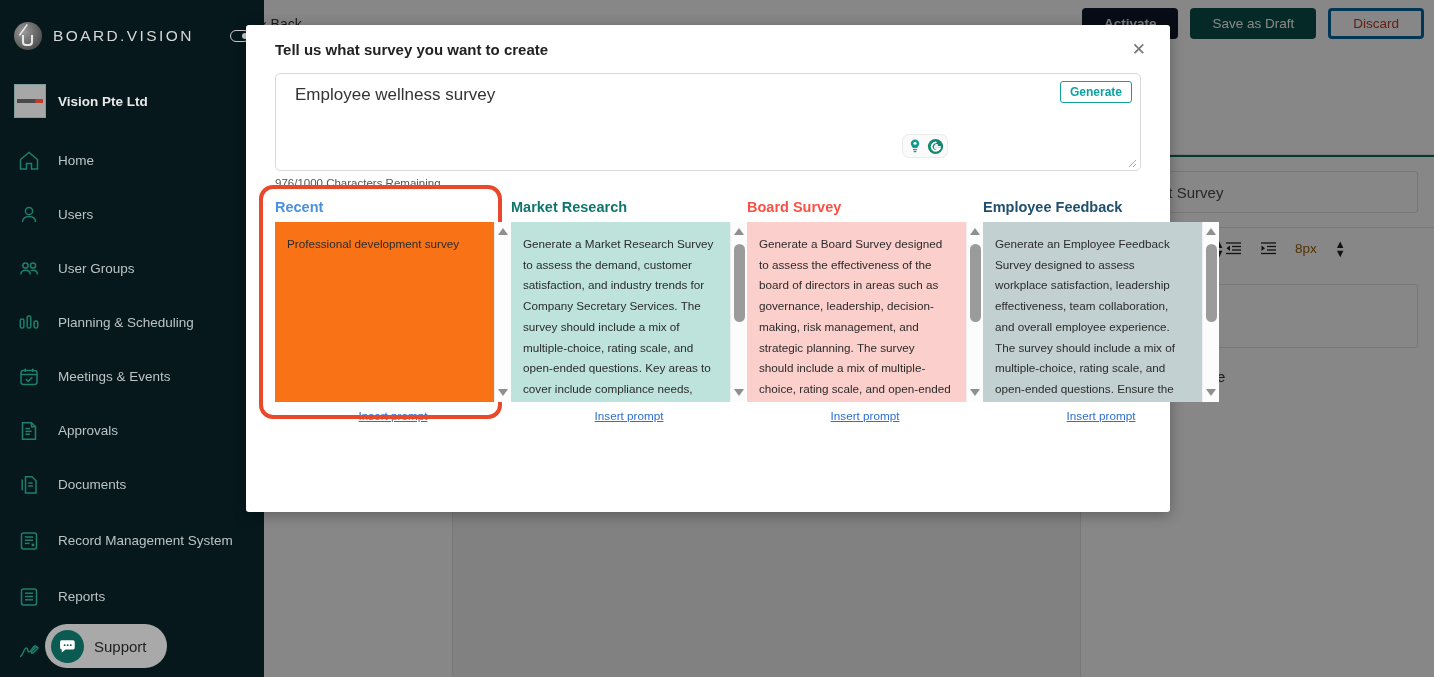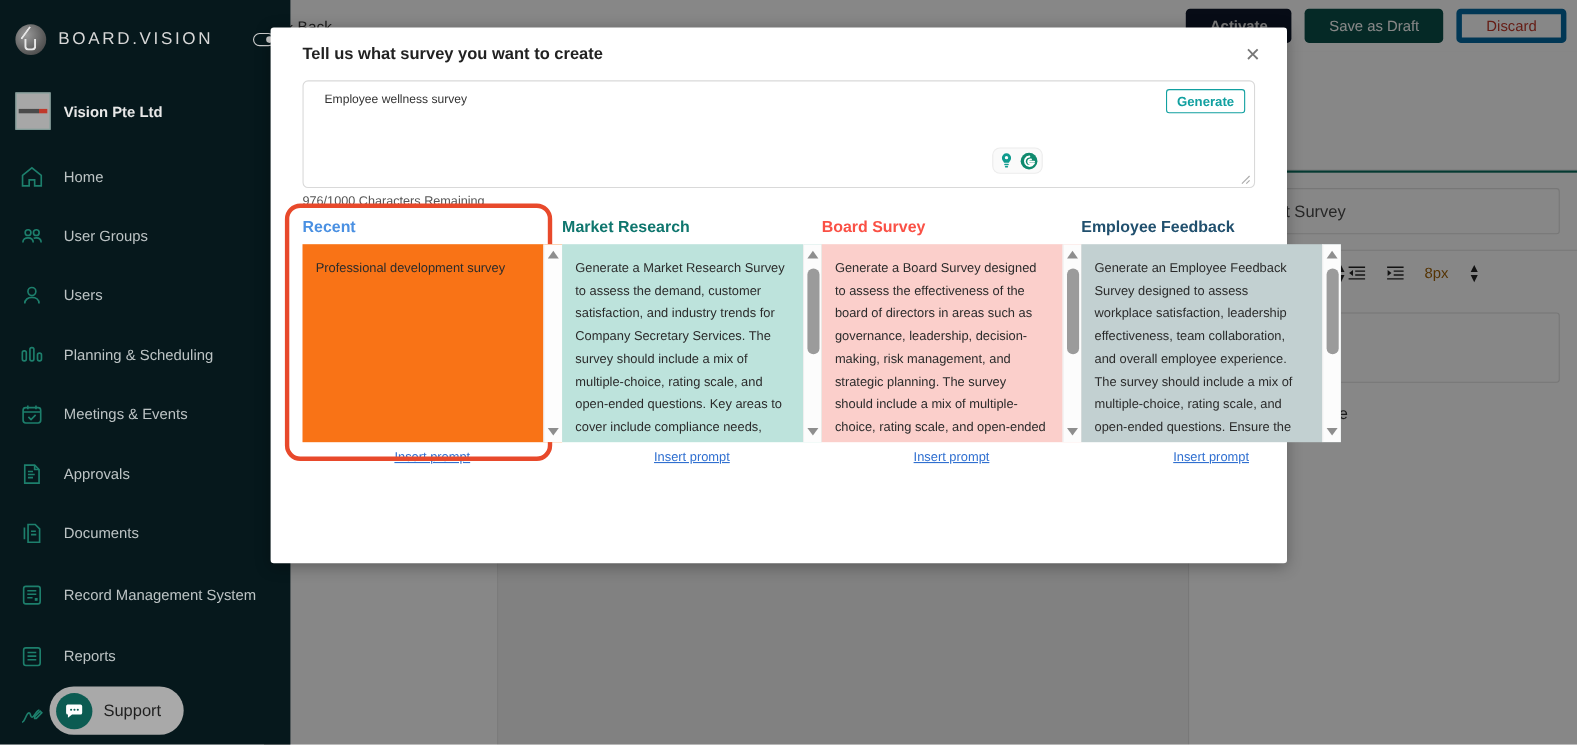--- a/index.html
+++ b/index.html
@@ -112,21 +112,21 @@
   }
   .back-link { font-size: 14px; color: #333; }
   .top-actions { margin-left: auto; display: flex; align-items: center; gap: 12px; }
   .btn {
     height: 31px; border-radius: 4px; padding: 0 22px;
     display: flex; align-items: center; justify-content: center;
     font-size: 13.5px; white-space: nowrap;
   }
   .btn-activate { background: #0f172a; color: #e9e9e9; font-weight: bold; }
   .btn-draft { background: #0b4f49; color: #ffffff; }
-  .btn-discard { background: #ffffff; color: #c0392b; border: 5px solid #0369a1; }
+  .btn-discard { background: #ffffff; color: #c0392b; border: 3px solid #0369a1; }
 
   .workarea { display: flex; height: 630px; }
   .palette {
     width: 213px; background: #ffffff; border-right: 1px solid #e3e3e3;
     padding: 10px 18px; flex: 0 0 auto;
   }
   .pal-item { display: flex; align-items: center; gap: 14px; height: 38px; }
   .pal-ico { width: 22px; height: 22px; color: #8d8d8d; }
   .pal-txt { font-size: 12.5px; color: #6d6d6d; }
   .pal-head { font-size: 12.5px; font-weight: 700; color: #222; margin: 14px 0 8px; }
@@ -195,21 +195,21 @@
     position: absolute; right: 24px; top: 16px;
     font-size: 17px; color: #777; cursor: pointer; line-height: 1;
   }
   .prompt-wrap {
     position: relative; margin-top: 15px;
     height: 98px; border: 1px solid #d9d9d9; border-radius: 5px;
     background: #fff;
   }
   .prompt-text {
     position: absolute; left: 19px; top: 11px;
-    font-size: 11px; color: #333;
+    font-size: 17px; color: #333;
   }
   .btn-generate {
     position: absolute; right: 8px; top: 7px;
     height: 22px; padding: 0 9px;
     border: 1px solid #11a0a0; border-radius: 3px;
     background: #fff; color: #11a0a0;
     font-size: 12px; font-weight: 700;
     display: flex; align-items: center;
   }
   .gram {
@@ -410,37 +410,37 @@
           <svg width="24" height="24" viewBox="0 0 24 24" fill="none" stroke="#1d7f6c" stroke-width="1.5">
             <path d="M3.5 10.5 L12 3.5 L20.5 10.5 V20 H14.5 V14.5 H9.5 V20 H3.5 Z"></path>
           </svg>
         </span>
         <span class="nav-label">Home</span>
       </div>
 
       <div class="nav-item">
         <span class="nav-ico">
           <svg width="24" height="24" viewBox="0 0 24 24" fill="none" stroke="#1d7f6c" stroke-width="1.5">
+            <circle cx="12" cy="8" r="3.6"></circle>
+              <path d="M5.5 19 C5.5 15.3 8.4 13.4 12 13.4 C15.6 13.4 18.5 15.3 18.5 19"></path>
+          </svg>
+        </span>
+        <span class="nav-label">Users</span>
+      </div>
+
+      <div class="nav-item">
+        <span class="nav-ico">
+          <svg width="24" height="24" viewBox="0 0 24 24" fill="none" stroke="#1d7f6c" stroke-width="1.5">
             <circle cx="8.5" cy="8.5" r="2.6"></circle>
               <circle cx="16" cy="8.5" r="2.6"></circle>
             <path d="M3.8 17.5 C3.8 14.6 5.9 13.2 8.5 13.2 C11.1 13.2 13.2 14.6 13.2 17.5"></path>
             <path d="M13.6 13.6 C14.4 13.3 15.2 13.2 16 13.2 C18.6 13.2 20.4 14.6 20.4 17.5"></path>
           </svg>
         </span>
         <span class="nav-label">User Groups</span>
-      </div>
-
-      <div class="nav-item">
-        <span class="nav-ico">
-          <svg width="24" height="24" viewBox="0 0 24 24" fill="none" stroke="#1d7f6c" stroke-width="1.5">
-            <circle cx="12" cy="8" r="3.6"></circle>
-              <path d="M5.5 19 C5.5 15.3 8.4 13.4 12 13.4 C15.6 13.4 18.5 15.3 18.5 19"></path>
-          </svg>
-        </span>
-        <span class="nav-label">Users</span>
       </div>
 
       <div class="nav-item">
         <span class="nav-ico">
           <svg width="24" height="24" viewBox="0 0 24 24" fill="none" stroke="#1d7f6c" stroke-width="1.5">
             <rect x="3.3" y="8" width="3.6" height="9" rx="1.6"></rect>
             <rect x="10.2" y="5" width="3.6" height="12" rx="1.6"></rect>
             <rect x="17.1" y="10" width="3.6" height="7" rx="1.6"></rect>
           </svg>
         </span>

